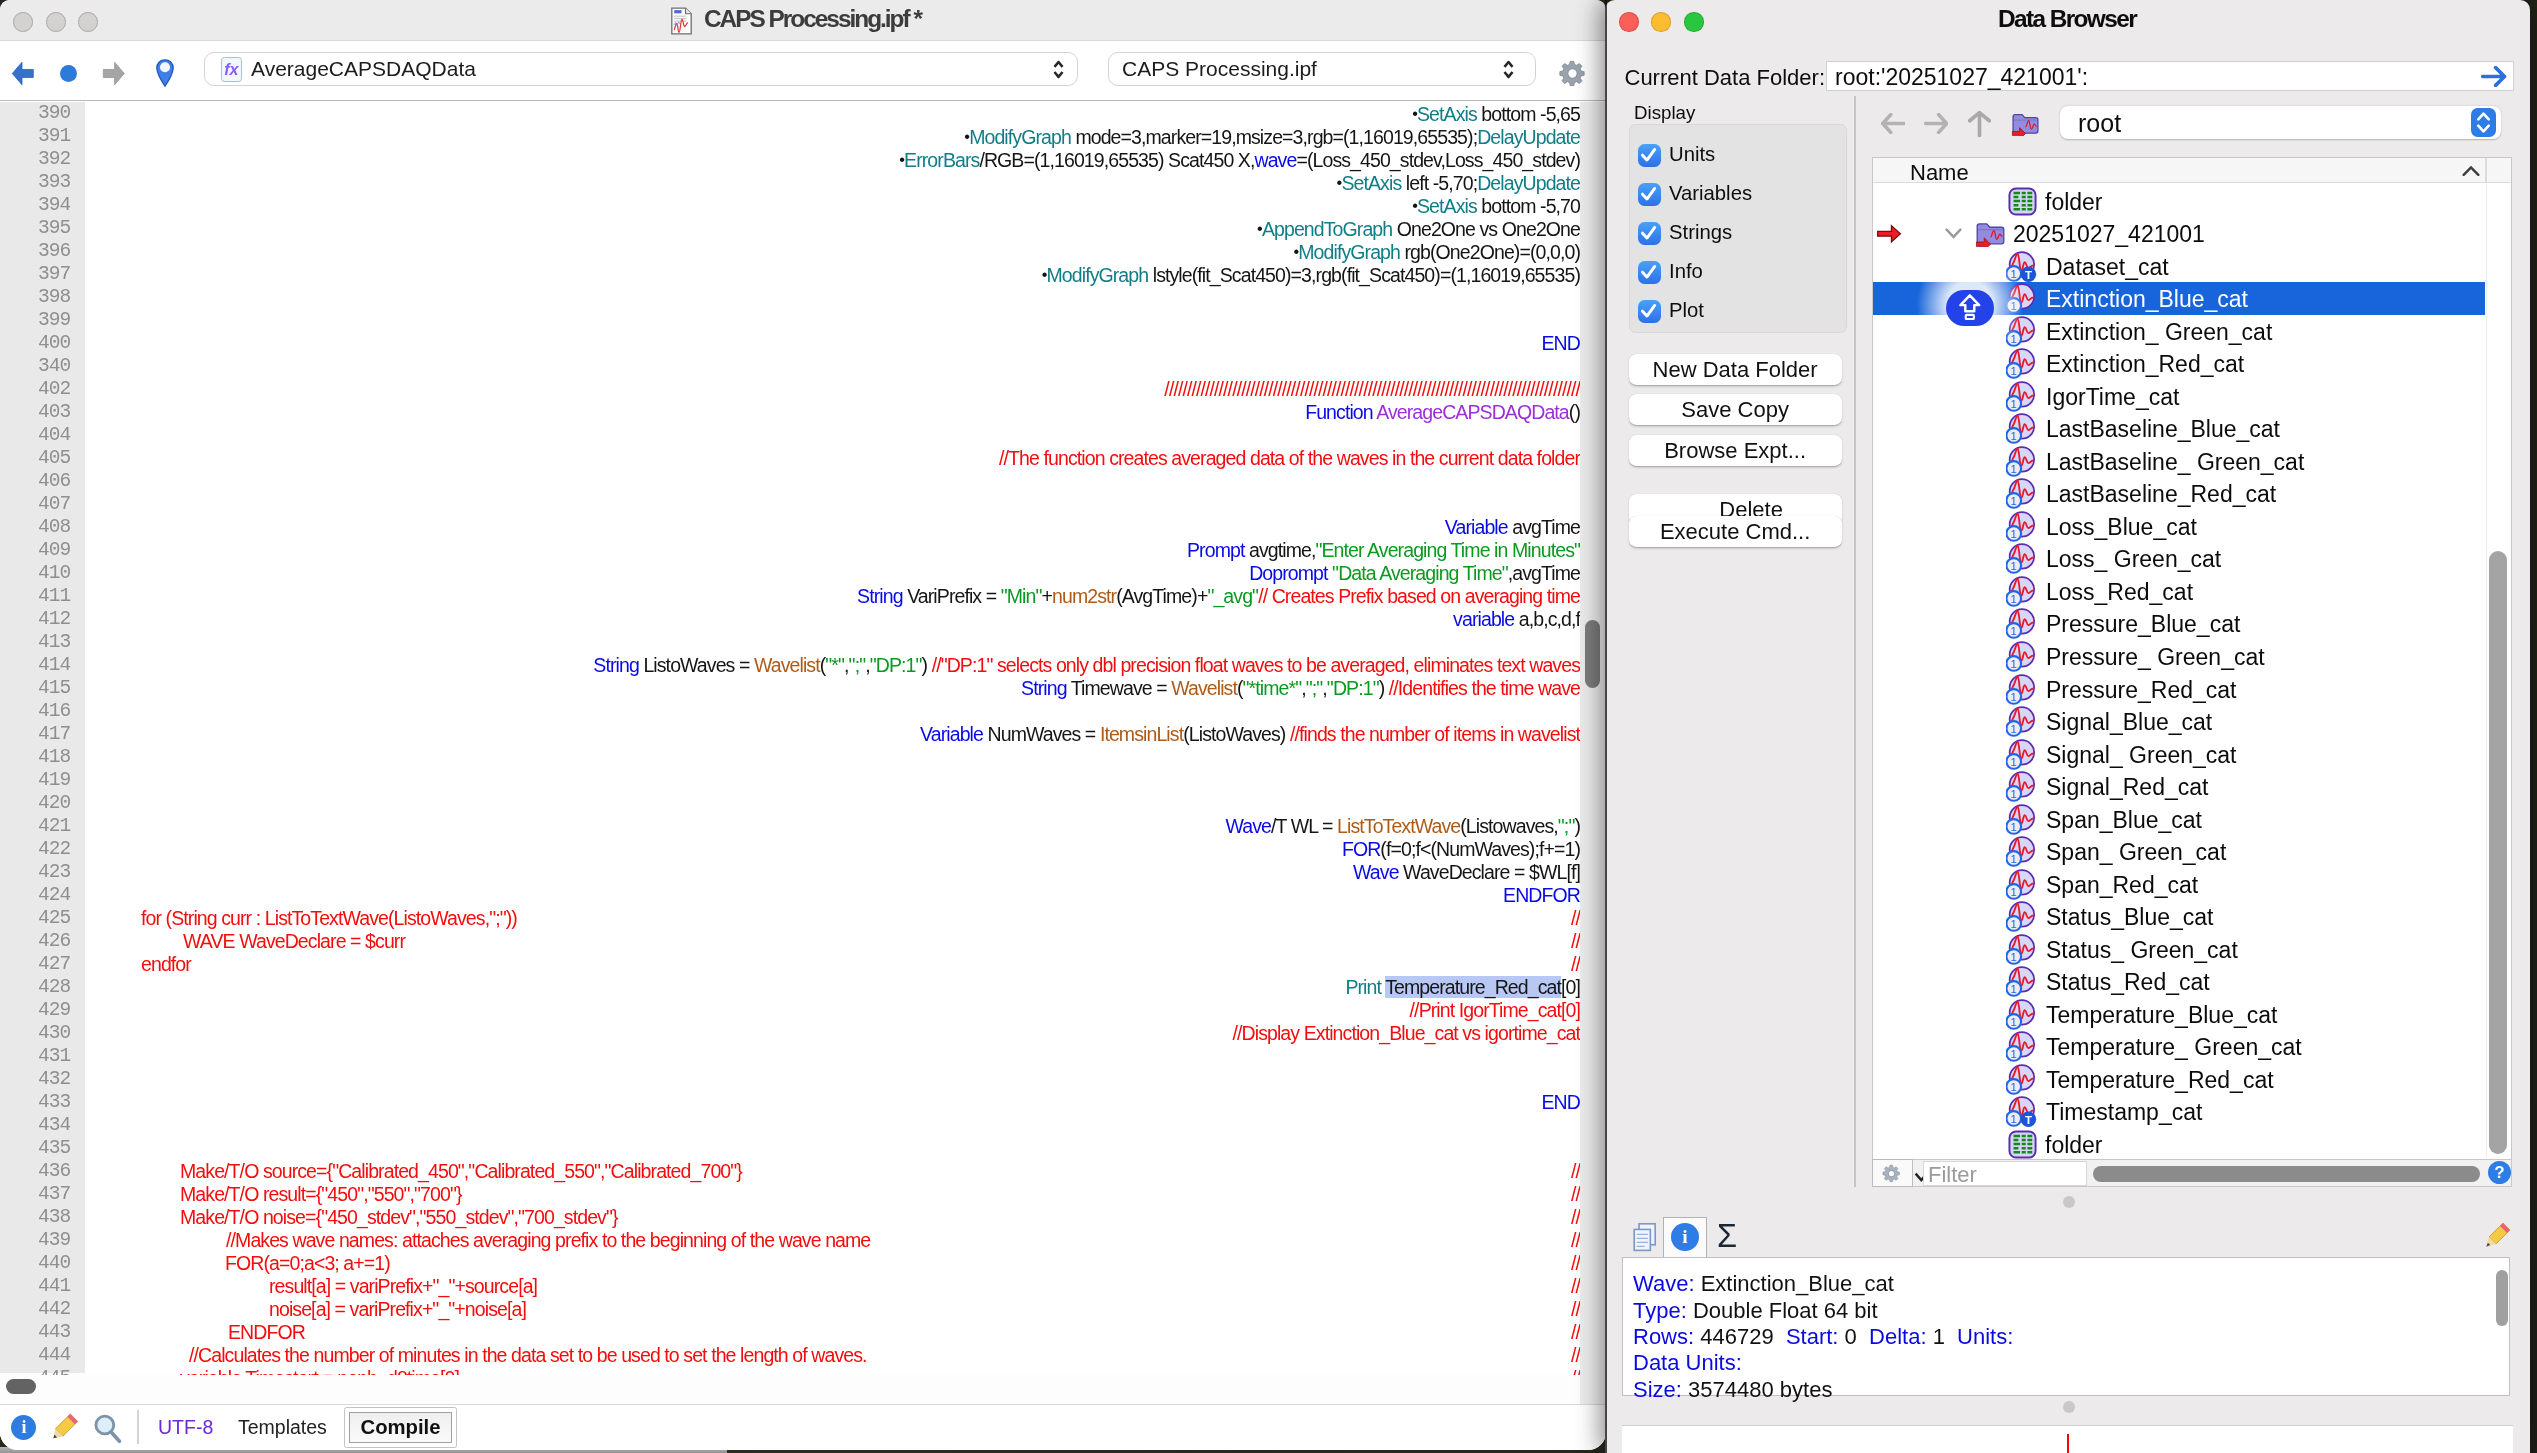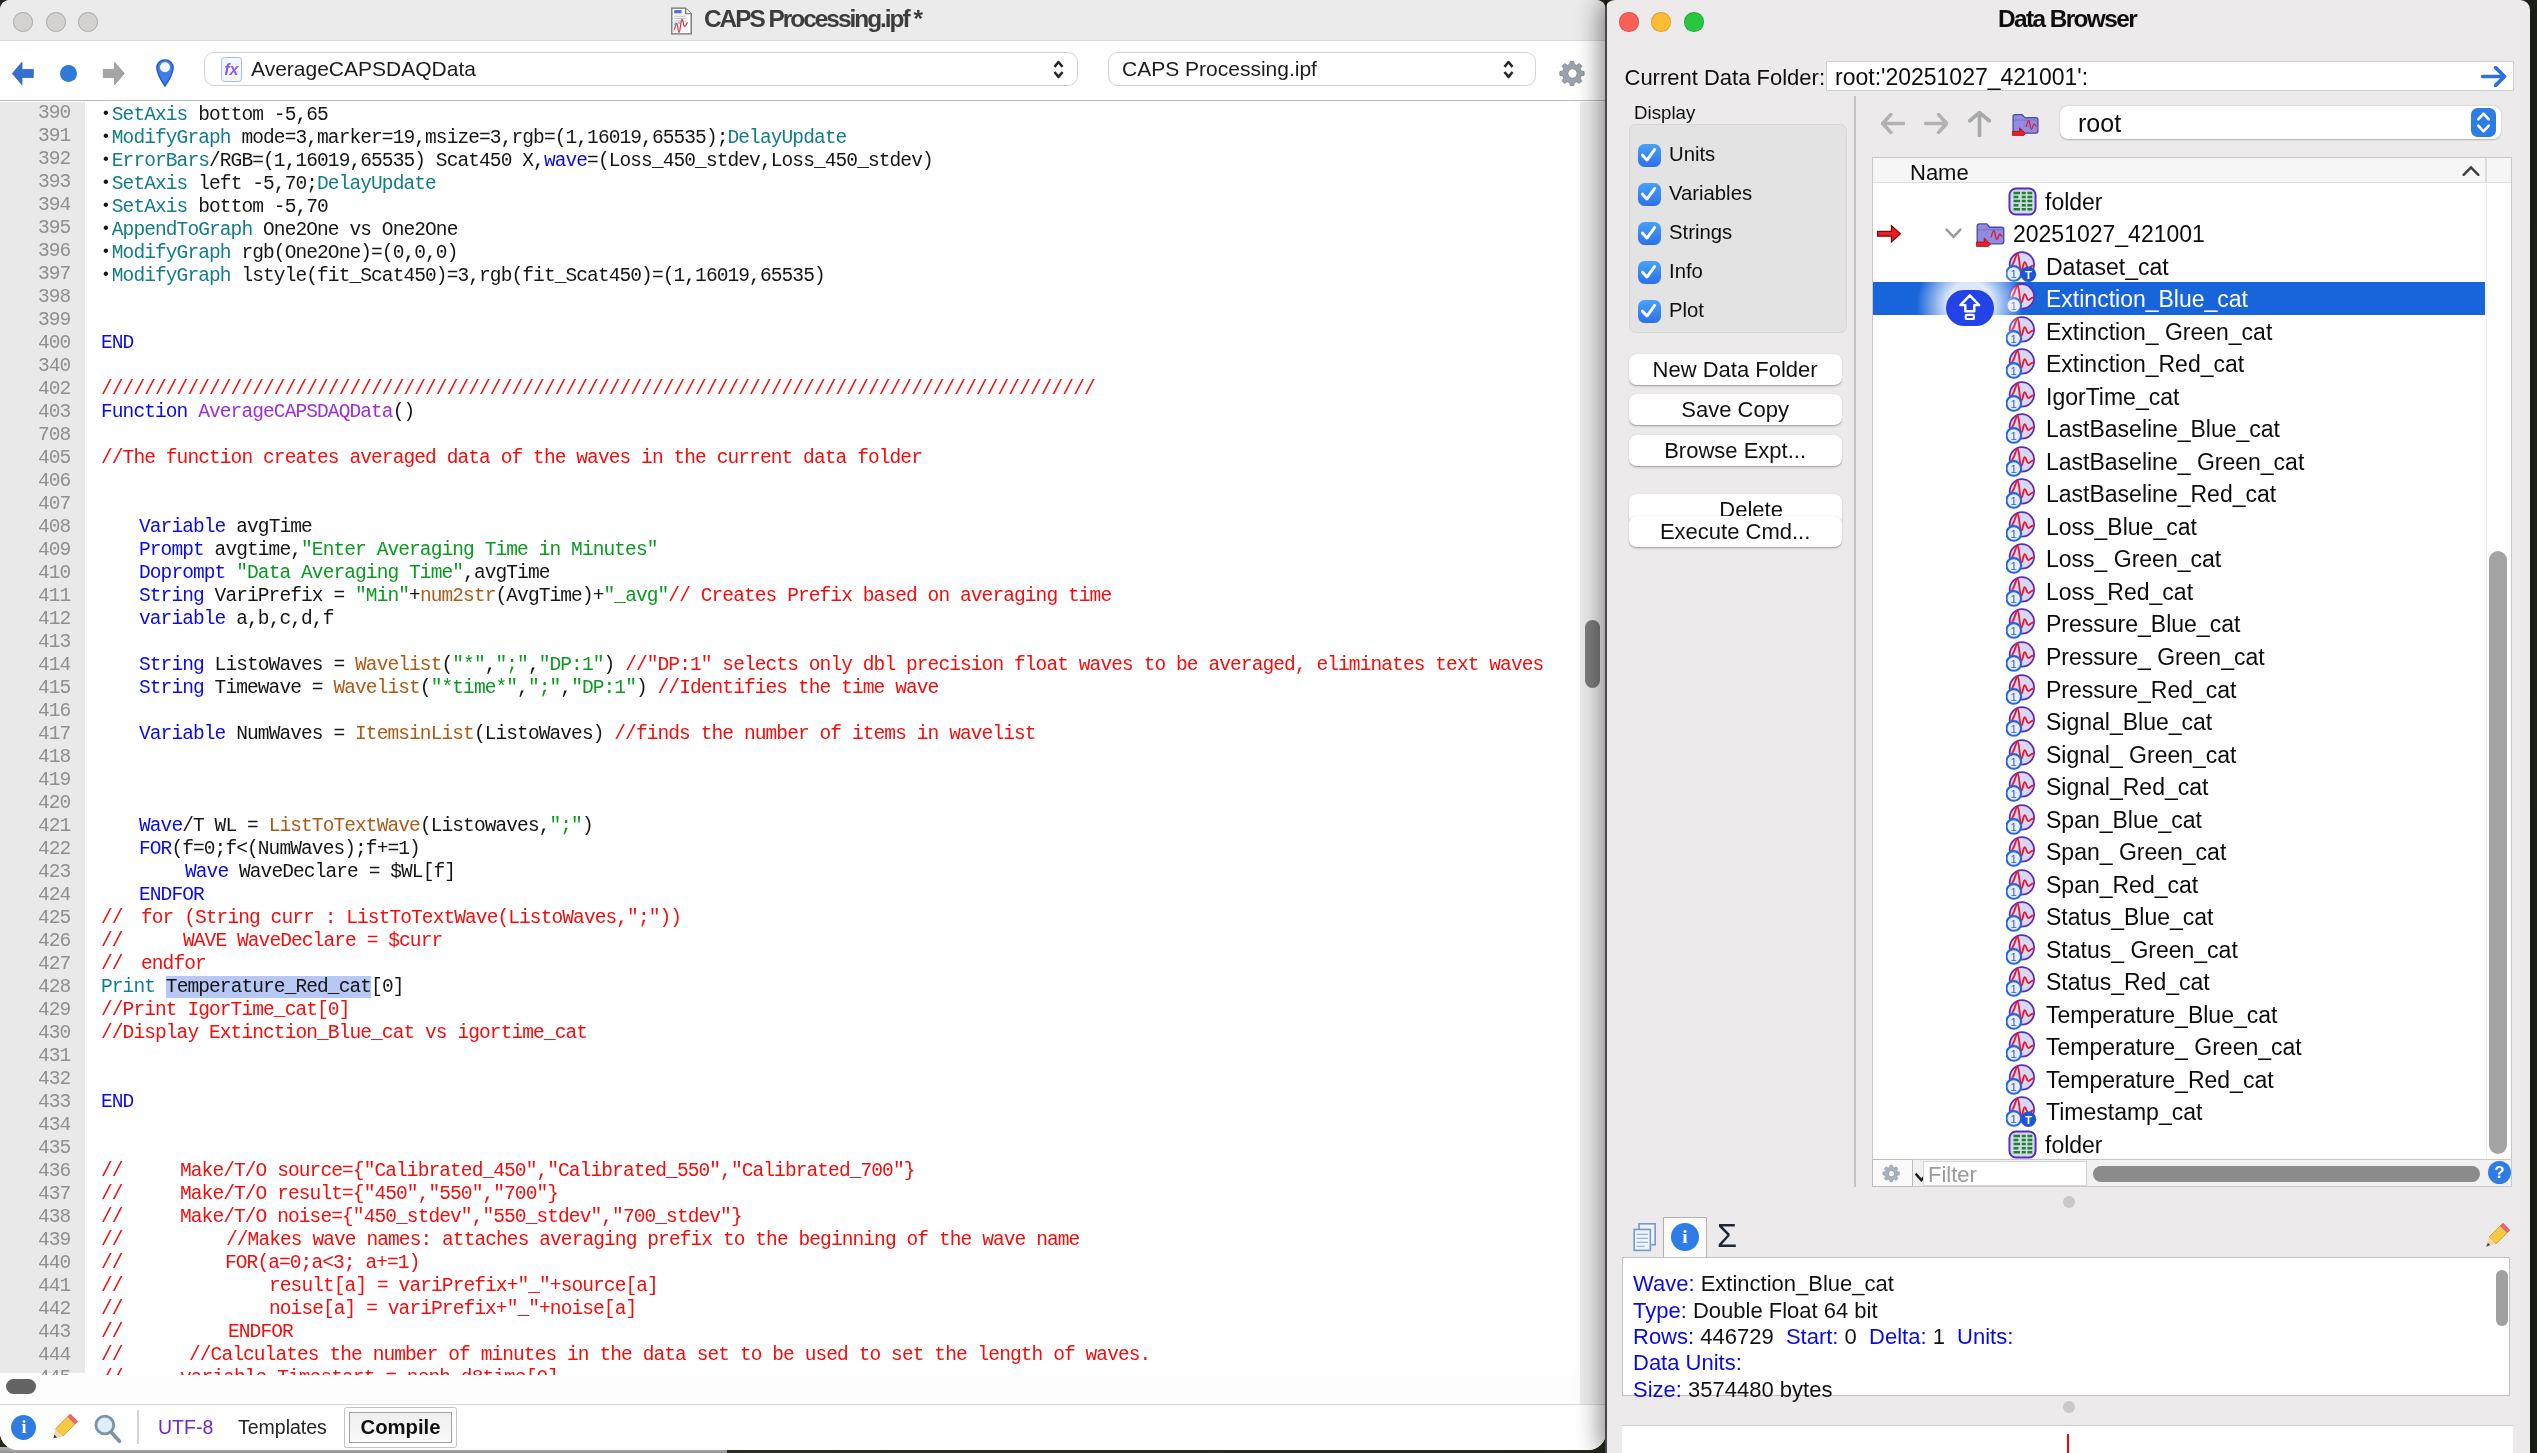--- a/index.html
+++ b/index.html
@@ -10,21 +10,21 @@
   #winL { position:absolute; left:0; top:0; width:1606px; height:1450px; background:#fff; border-radius:9.8px 9.8px 18px 18px; overflow:hidden; }
   #winL .titlebar { position:absolute; left:0; top:0; width:100%; height:41px; background:#ecebeb; border-bottom:0.8px solid #d9d8d8; }
   .tl { position:absolute; border-radius:50%; width:19.5px; height:19.5px; top:12.2px; }
   #winL .tl { background:#d4d2d1; border:0.8px solid #a9a7a6; }
   #winL .title, #winR .title { position:absolute; top:4.9px; font-size:24.4px; font-weight:700; color:#3c3c3c; letter-spacing:-2px; white-space:nowrap; }
   #winL .toolbar { position:absolute; left:0; top:41px; width:100%; height:60px; background:#fff; border-bottom:1.6px solid #bcbbbb; }
   .ddown { position:absolute; top:11.4px; height:34px; background:#fff; border:1.6px solid #d4d3d3; border-radius:9.8px; }
   .chev { position:absolute; top:6.5px; width:13px; height:19.5px; }
 
   
-  #code { position:absolute; left:0; top:102px; width:1580px; height:1273px; overflow:hidden; font-family:Liberation Mono, monospace; font-size:19.5px; line-height:23px; letter-spacing:-0.9px; white-space:pre; }
+  #code { position:absolute; left:0; top:102px; width:1580px; height:1273px; overflow:hidden; font-family:Liberation Sans, sans-serif; font-size:19.5px; line-height:23px; letter-spacing:-0.9px; white-space:pre;text-align:right; }
   #gutter { position:absolute; left:0; top:102px; width:85px; height:1271px; background:#e9e9e9; font-family:"Liberation Mono", monospace; font-size:19.5px; line-height:23px; letter-spacing:-0.9px; color:#8f8f8f; text-align:right; padding-right:14.6px; }
   #code .ln { height:23px; position:relative; color:#151515; }
   .t { color:#117d87; }  
   .b { color:#0a0ae8; }  
   .g { color:#0a9a20; }  
   .o { color:#ad5b17; }  
   .r { color:#f50d0d; }  
   .p { color:#9c2fd9; }  
   .hl { background:#b7c8f4; }
   .bu { display:inline-block; width:10.8px; font-size:16.3px; vertical-align:1.6px; }
@@ -121,21 +121,21 @@
       <div style="height:23px">394</div>
       <div style="height:23px">395</div>
       <div style="height:23px">396</div>
       <div style="height:23px">397</div>
       <div style="height:23px">398</div>
       <div style="height:23px">399</div>
       <div style="height:23px">400</div>
       <div style="height:23px">340</div>
       <div style="height:23px">402</div>
       <div style="height:23px">403</div>
-      <div style="height:23px">708</div>
+      <div style="height:23px">404</div>
       <div style="height:23px">405</div>
       <div style="height:23px">406</div>
       <div style="height:23px">407</div>
       <div style="height:23px">408</div>
       <div style="height:23px">409</div>
       <div style="height:23px">410</div>
       <div style="height:23px">411</div>
       <div style="height:23px">412</div>
       <div style="height:23px">413</div>
       <div style="height:23px">414</div>

